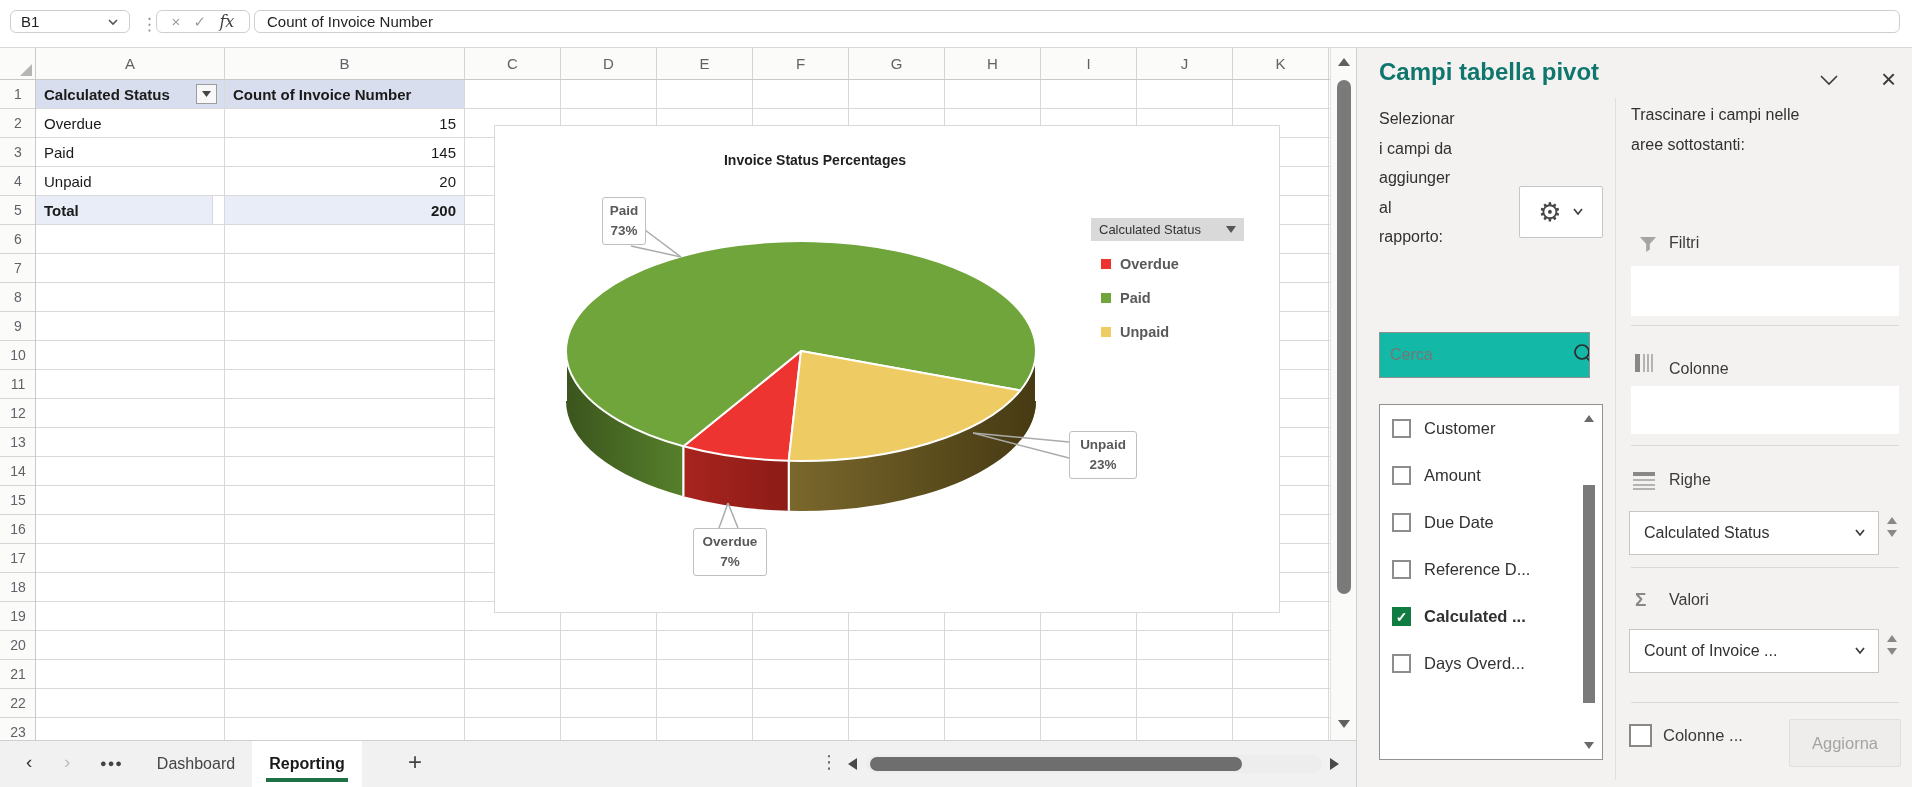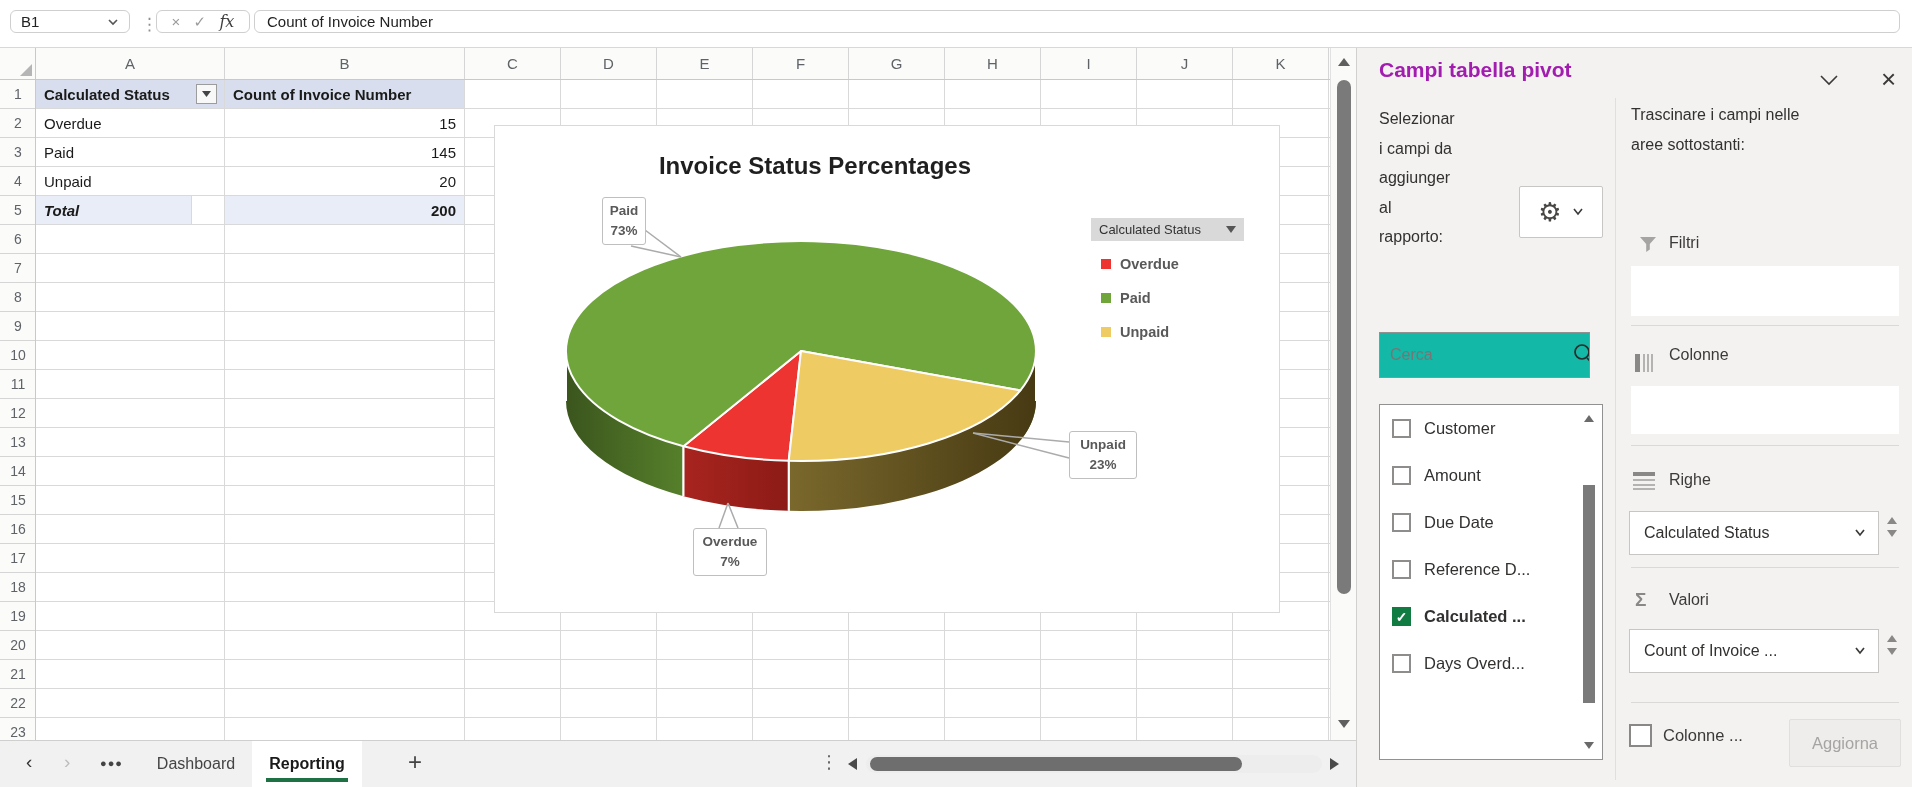--- a/index.html
+++ b/index.html
@@ -33,21 +33,21 @@
   #pivot-layer { left:36px; top:80px; width:429px; height:145px; }
   .pcell { position:absolute; height:29px; font-size:15px; color:#1a1a1a; display:flex; align-items:center;
     border-bottom:1px solid #d9d9d9; border-right:1px solid #d9d9d9; background:#fff; padding:0 8px; }
   .pcell.hdr { background:#d8deed; font-weight:bold; }
   .pcell.tot { background:#e9edf8; font-weight:bold; }
   .pcell.num { justify-content:flex-end; }
   #a1-filter-btn { position:absolute; left:160px; top:4px; width:21px; height:20px; background:#f8f8f8; border:1px solid #9c9c9c; display:flex; align-items:center; justify-content:center; }
 
   
   #chart { left:494px; top:125px; width:786px; height:488px; background:#fff; border:1px solid #d9d9d9; }
-  #chart-title { position:absolute; left:0; top:26px; width:640px; text-align:center; font-size:24px; font-weight:bold; color:#1f1f1f; }
+  #chart-title { position:absolute; left:0; top:26px; width:640px; text-align:center; font-size:14px; font-weight:bold; color:#1f1f1f; }
   .callout { position:absolute; background:#fff; border:1.4px solid #bfbfbf; border-radius:3px; text-align:center;
     font-size:13.5px; font-weight:bold; color:#595959; line-height:20px; padding-top:3px; }
   #legend { position:absolute; left:596px; top:92px; width:170px; }
   #legend-button { width:153px; height:23px; background:#d9d9d9; color:#333; font-size:13px; display:flex; align-items:center; justify-content:space-between; padding:0 8px; }
   .legend-item { display:flex; align-items:center; margin-top:12px; margin-left:10px; height:22px; }
   .legend-swatch { width:10px; height:10px; margin-right:9px; }
   .legend-label { font-size:14.5px; font-weight:bold; color:#595959; }
 
   
   #v-scroll { left:1330px; top:48px; width:26px; height:692px; background:#fafaf9; border-left:1px solid #e1e1e1; }
@@ -63,21 +63,21 @@
   #sheet-bar { left:0; top:740px; width:1356px; height:47px; background:#f1f1f1; border-top:1px solid #cfcfcf; }
   .tab { position:absolute; top:0; height:46px; display:flex; align-items:center; justify-content:center; font-size:16px; }
   #tab-active { background:#fff; font-weight:bold; color:#1a1a1a; }
   #tab-active .underline { position:absolute; left:14px; right:14px; bottom:5px; height:4px; background:#1e7145; }
   .navgl { position:absolute; font-size:19px; color:#333; top:10px; }
   #h-track { position:absolute; left:866px; top:14px; width:456px; height:18px; background:#ededed; border-radius:9px; }
   #h-thumb { position:absolute; left:870px; top:16px; width:372px; height:14px; background:#6e6e6e; border-radius:7px; }
 
   
   #pane { left:1356px; top:48px; width:556px; height:739px; background:#f3f2f1; border-left:1px solid #d2d0ce; }
-  #pane-title { position:absolute; left:22px; top:10px; font-size:21px; font-weight:600; color:#a21caf; }
+  #pane-title { position:absolute; left:22px; top:10px; font-size:24px; font-weight:600; color:#0f766e; }
   .pane-text { font-size:16px; color:#323130; line-height:29.5px; }
   .preline { white-space:pre-line; }
   #gear-btn { position:absolute; left:162px; top:138px; width:84px; height:52px; background:#fff; border:1px solid #c8c6c4; border-radius:2px; display:flex; align-items:center; justify-content:center; gap:10px; }
   #gear-glyph { font-size:26px; color:#494745; line-height:1; }
   #search-box { position:absolute; left:22px; top:284px; width:211px; height:46px; background:#14b8a6; border:1px solid #919191; display:flex; align-items:center; }
   #search-input { border:none; outline:none; width:178px; margin-left:10px; font-size:16px; color:#3b3a39; font-family:"Liberation Sans",sans-serif; background:transparent; }
   #search-input::placeholder { color:#767676; }
   #field-list { position:absolute; left:22px; top:356px; width:224px; height:356px; background:#fff; border:1px solid #919191; overflow:hidden; }
   .field-item { display:flex; align-items:center; height:47px; padding-left:12px; }
   .cb { width:19px; height:19px; border:2px solid #8f8d8b; background:#fff; flex:none; display:flex; align-items:center; justify-content:center; }
@@ -188,21 +188,21 @@
       <span>Count of Invoice Number</span>
     </div>
     <div id="pivot-rows">
         <div class="pcell" style="left: 0px; top: 29px; width: 189px;">Overdue</div>
         <div class="pcell num" style="left: 189px; top: 29px; width: 240px;">15</div>
         <div class="pcell" style="left: 0px; top: 58px; width: 189px;">Paid</div>
         <div class="pcell num" style="left: 189px; top: 58px; width: 240px;">145</div>
         <div class="pcell" style="left: 0px; top: 87px; width: 189px;">Unpaid</div>
         <div class="pcell num" style="left: 189px; top: 87px; width: 240px;">20</div>
       </div>
-    <div class="pcell tot" style="left:0;top:116px;width:156px;font-style:italic;">
+    <div class="pcell tot" style="left:0;top:116px;width:177px;">
       <span>Total</span>
     </div>
     <div class="pcell tot num" style="left:189px;top:116px;width:240px;">
       <span>200</span>
     </div>
   </div>
 
   <div id="chart" class="abs">
     <div id="chart-title">Invoice Status Percentages</div>
     <svg id="pie-svg" width="786" height="488" viewBox="0 0 786 488" style="position:absolute;left:0;top:0;">
@@ -374,21 +374,21 @@
     <div class="area-label" style="left:312px;top:186px;">Filtri</div>
     <div class="drop-area" style="top:218px;height:50px;"></div>
     <div class="hdiv" style="top:277px;"></div>
 
     <svg width="22" height="18" style="position:absolute;left:278px;top:306px;">
       <rect x="0" y="0" width="5" height="18" fill="#8a8886"></rect>
         <rect x="8" y="0" width="2" height="18" fill="#b5b3b1"></rect>
       <rect x="12" y="0" width="2" height="18" fill="#b5b3b1"></rect>
         <rect x="16" y="0" width="2" height="18" fill="#b5b3b1"></rect>
     </svg>
-    <div class="area-label" style="left:312px;top:298px;">Colonne</div>
+    <div class="area-label" style="left:312px;top:312px;">Colonne</div>
     <div class="drop-area" style="top:338px;height:48px;"></div>
     <div class="hdiv" style="top:397px;"></div>
 
     <svg width="22" height="18" style="position:absolute;left:276px;top:424px;">
       <rect x="0" y="0" width="22" height="4" fill="#8a8886"></rect>
         <rect x="0" y="7" width="22" height="2" fill="#b5b3b1"></rect>
       <rect x="0" y="12" width="22" height="2" fill="#b5b3b1"></rect>
         <rect x="0" y="16" width="22" height="2" fill="#b5b3b1"></rect>
     </svg>
     <div class="area-label" style="left:312px;top:423px;">Righe</div>

